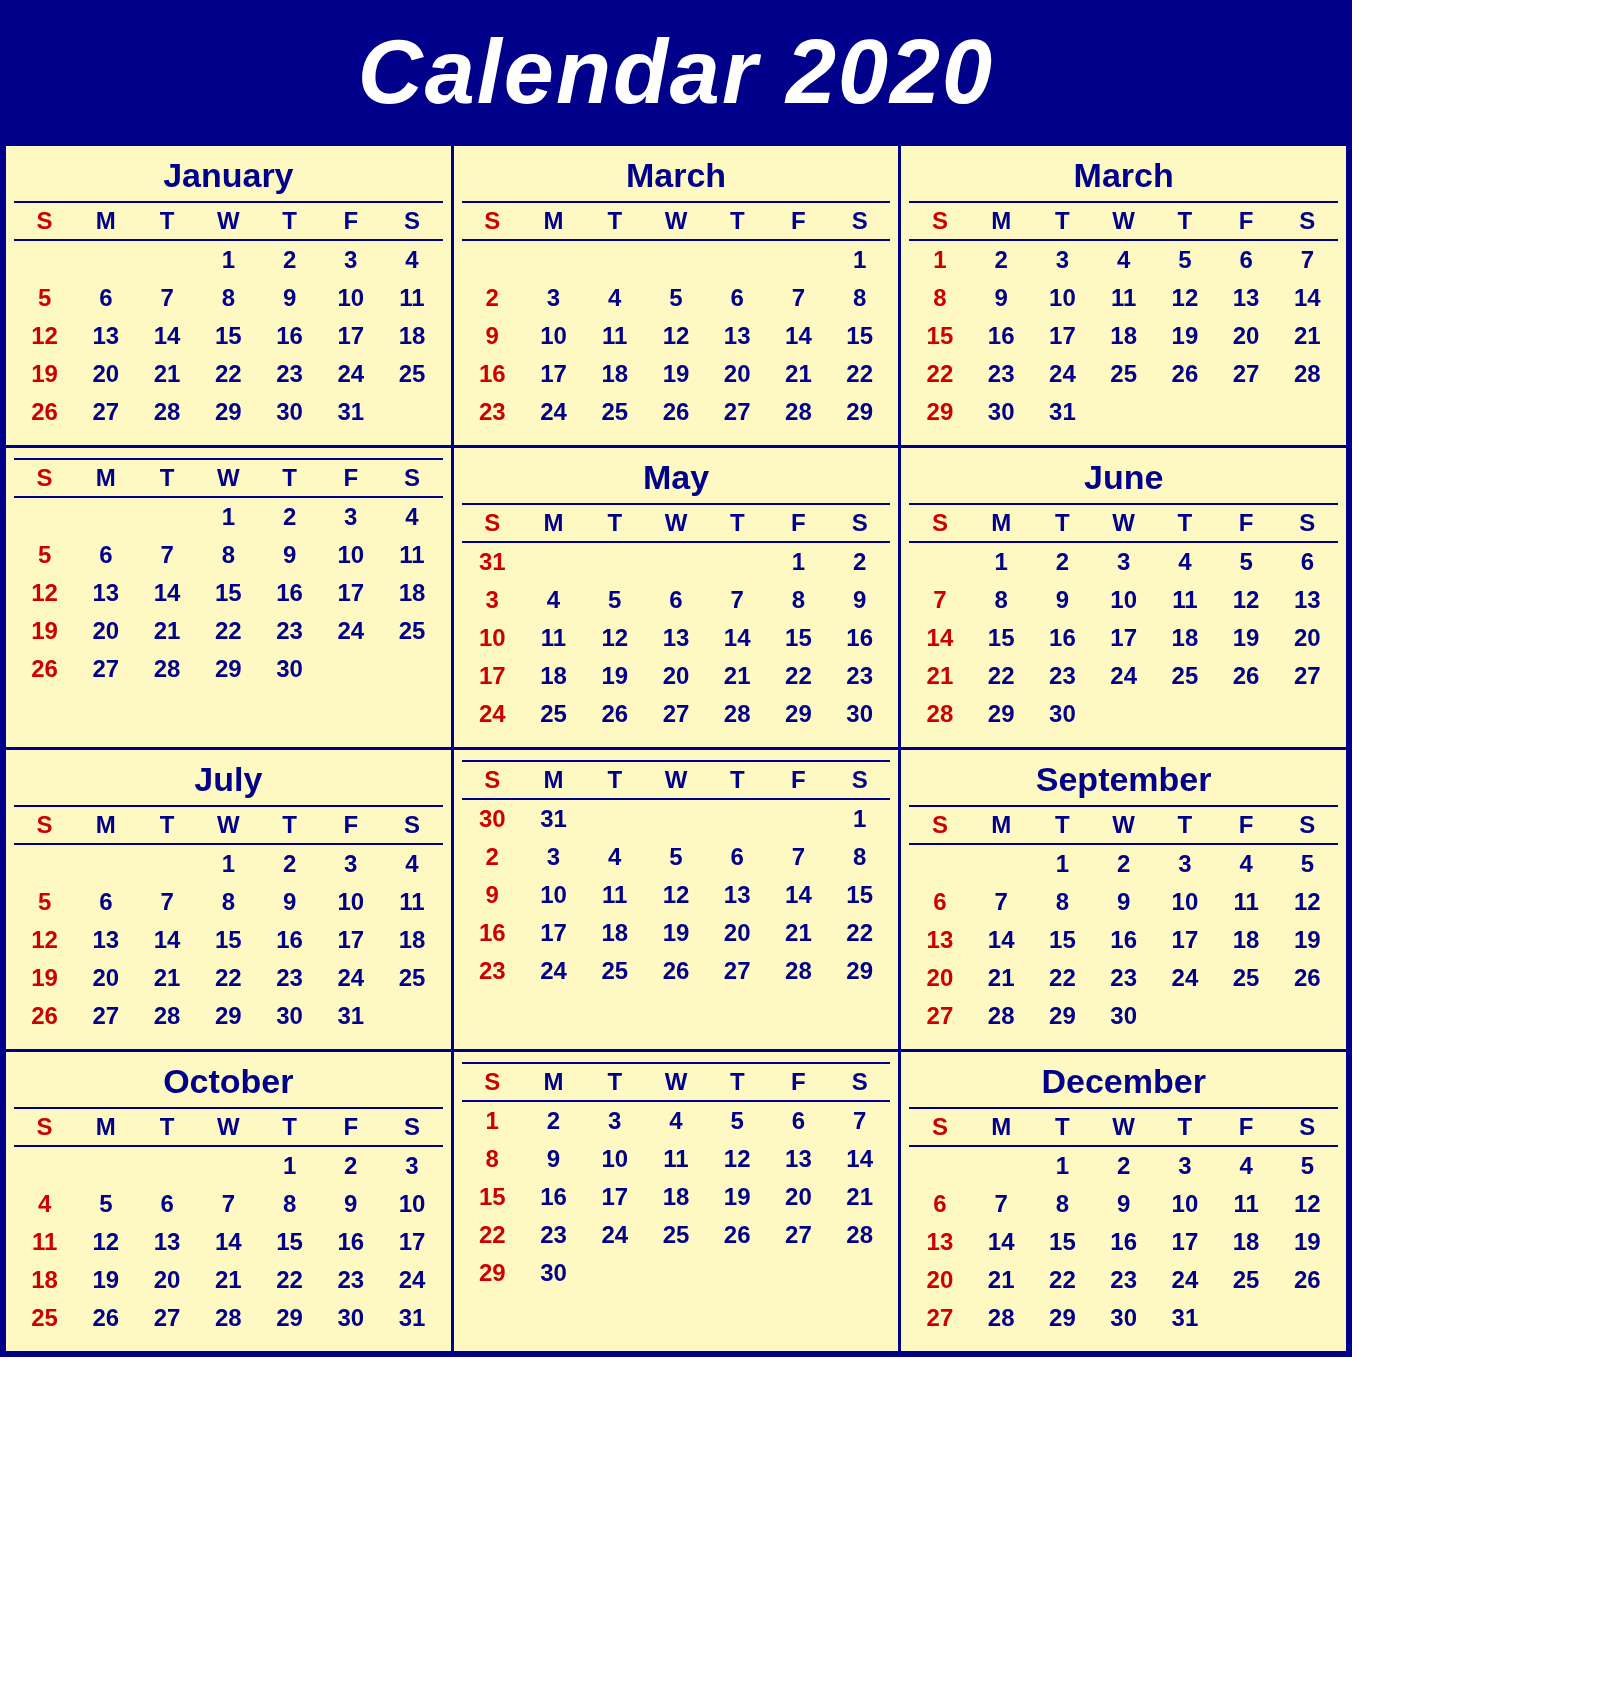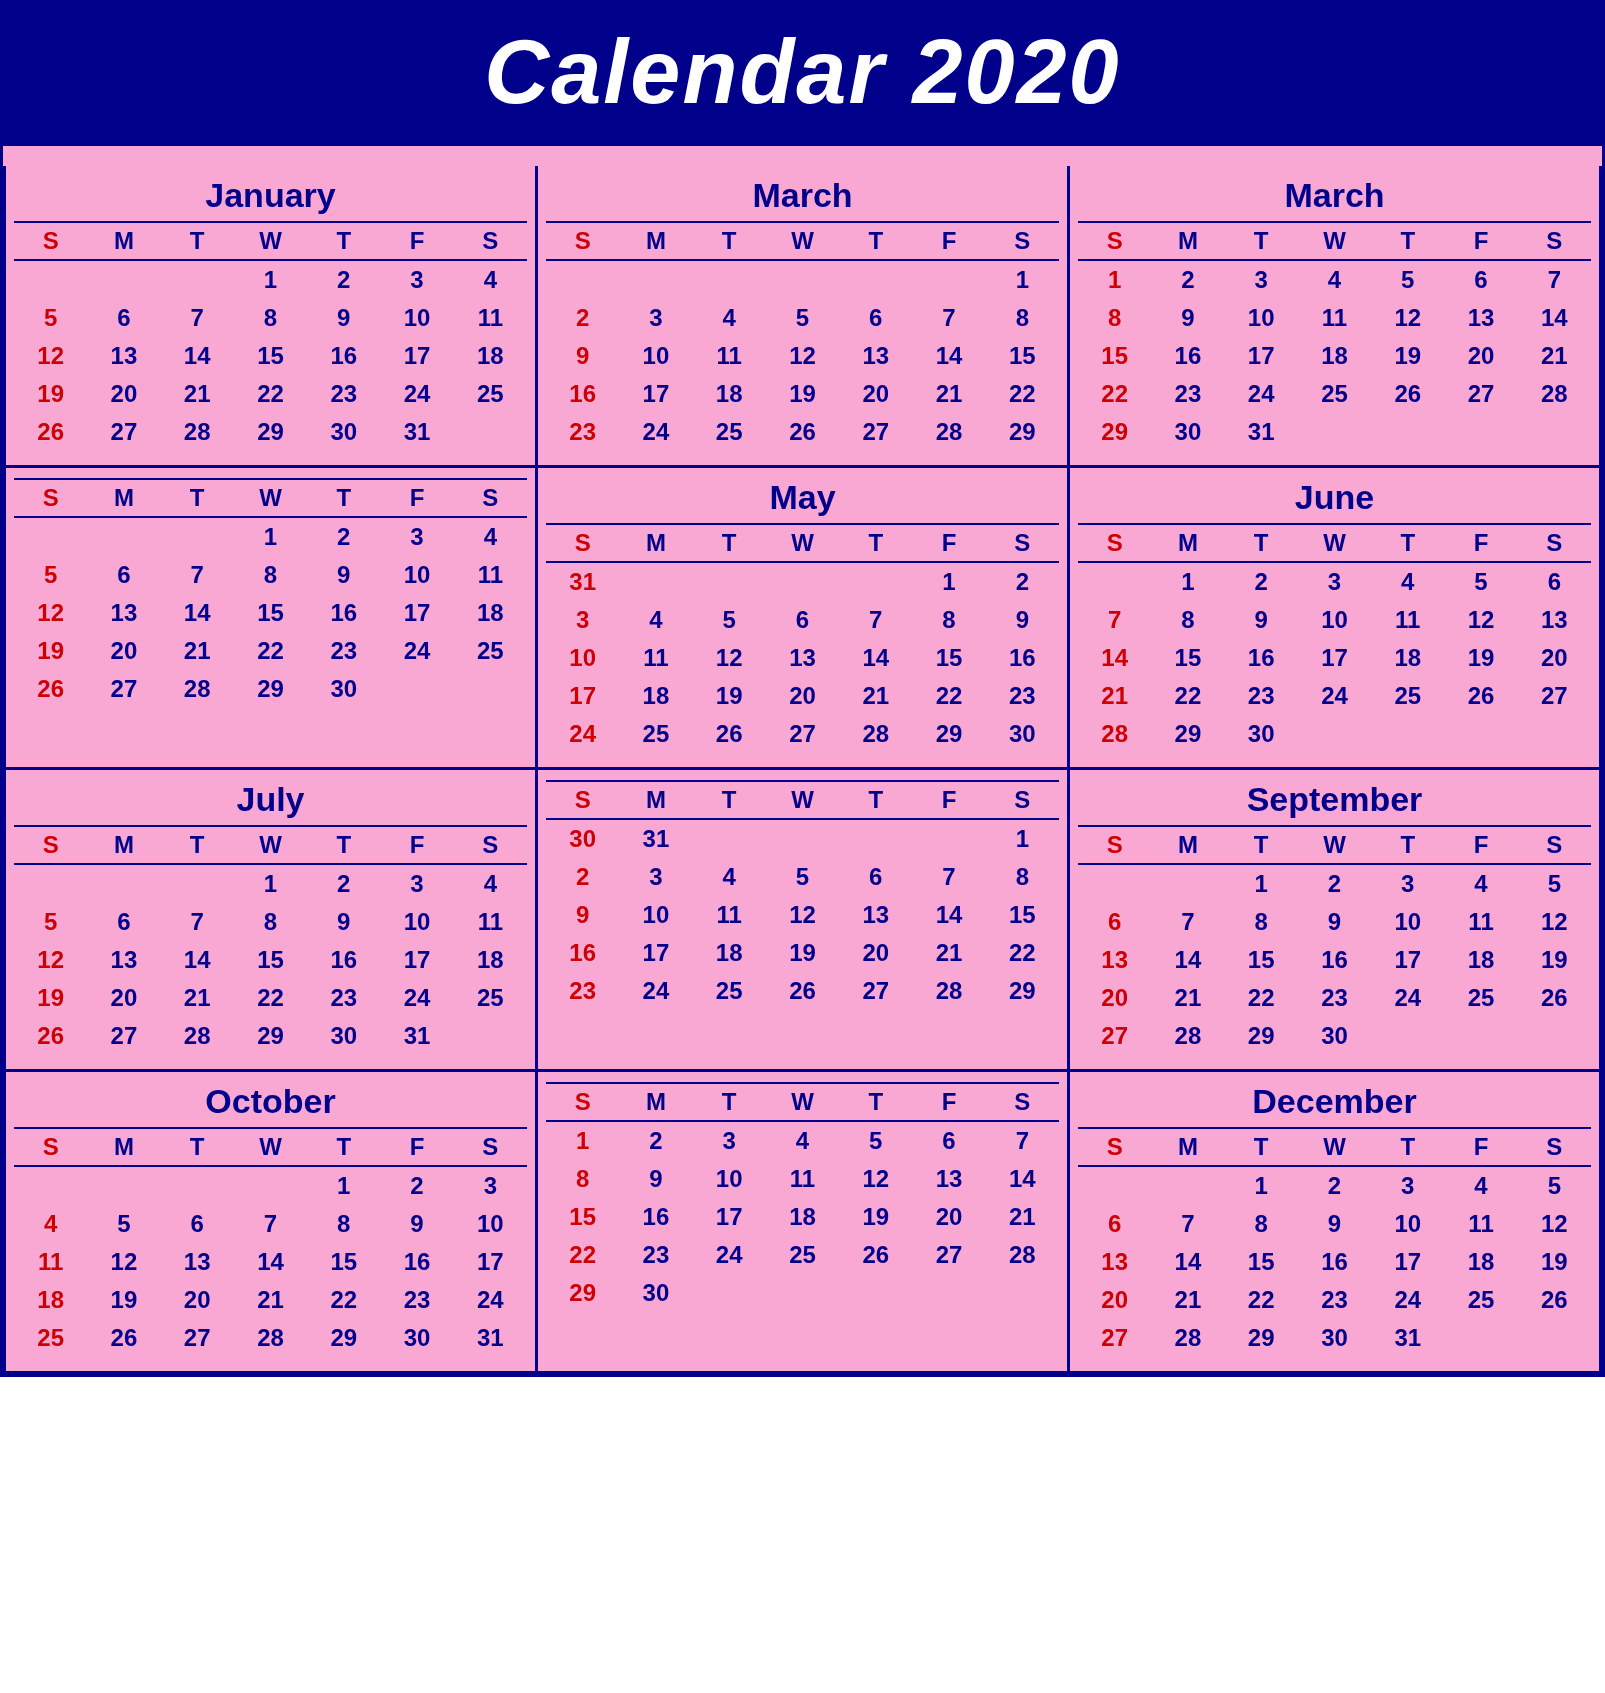--- a/index.html
+++ b/index.html
@@ -3,41 +3,40 @@
   <meta charset="utf-8">
   <style>
     * { box-sizing: border-box; margin: 0; padding: 0; }
     body {
       background: #fff;
       font-family: Arial, sans-serif;
       width: 1605px;
       min-height: 1693px;
     }
     .calendar-wrapper {
-      width: 1605px;
-      background: #f9a8d4;
+      width: 1352px;
+      background: #fef9c3;
       border: 3px solid #00008B;
     }
     .calendar-header {
       background: #00008B;
       text-align: center;
       padding: 18px 0 22px;
     }
     .calendar-header h1 {
       color: #fff;
       font-size: 90px;
       font-weight: 900;
       font-style: italic;
       letter-spacing: 2px;
     }
     .calendar-grid {
       display: grid;
       grid-template-columns: repeat(3, 1fr);
       border-left: 3px solid #00008B;
-      margin-top: 20px;
     }
     .month-block {
       border-right: 3px solid #00008B;
       border-bottom: 3px solid #00008B;
       padding: 10px 8px 14px;
     }
     .month-name {
       text-align: center;
       color: #00008B;
       font-size: 34px;

